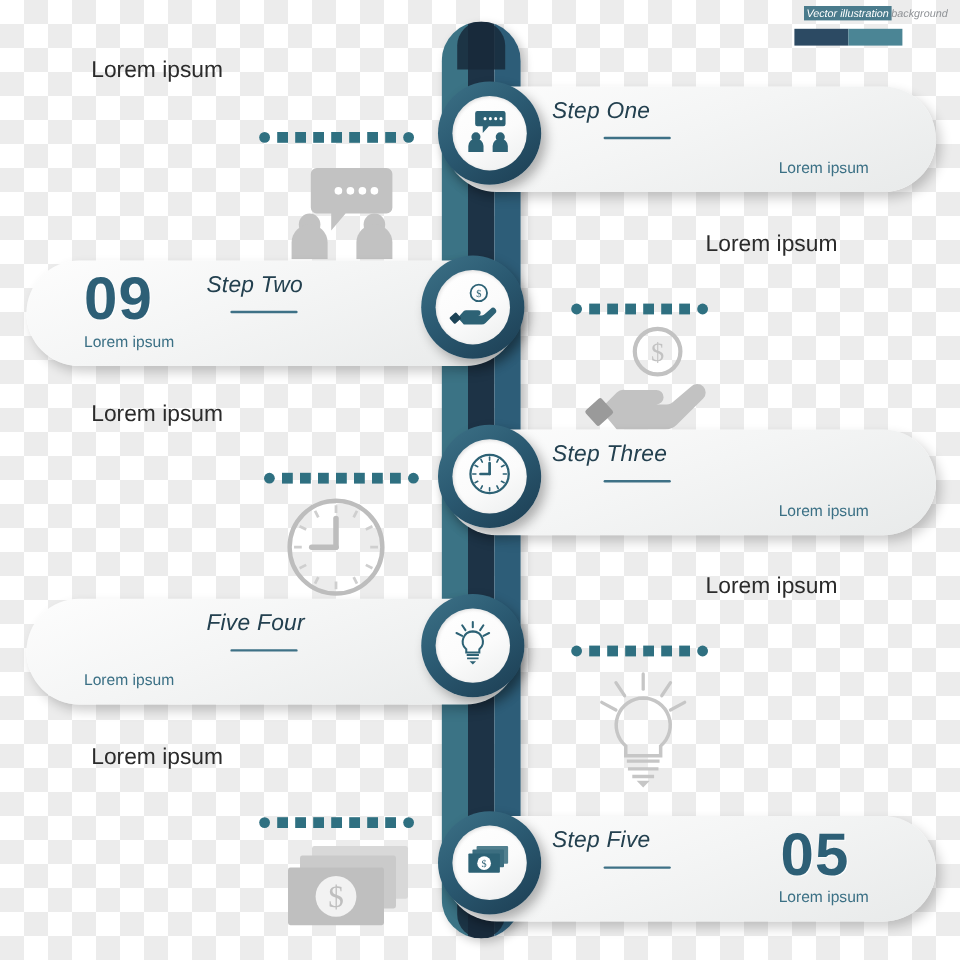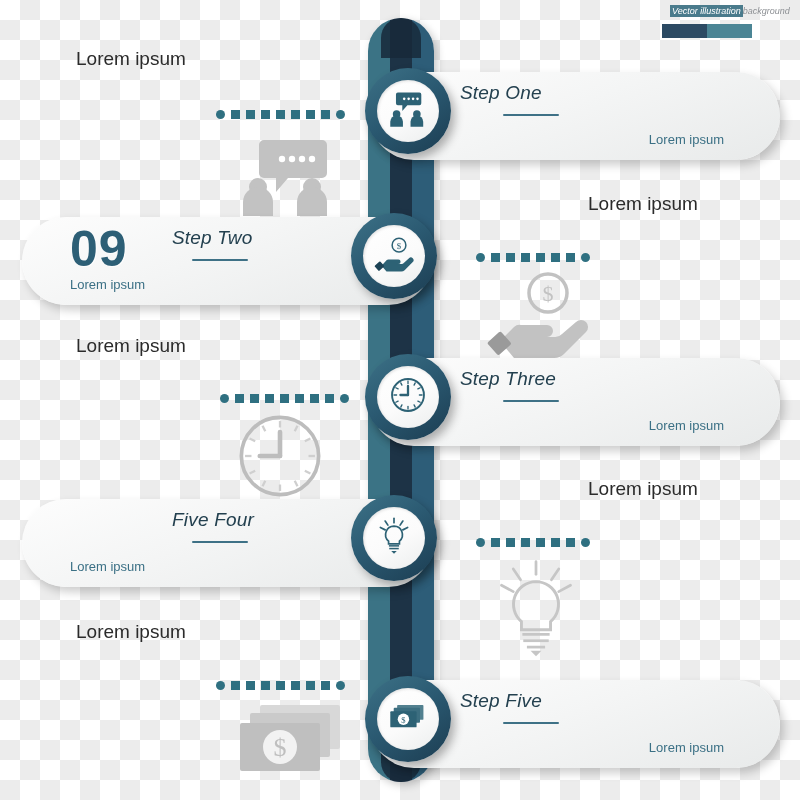--- a/index.html
+++ b/index.html
@@ -386,20 +386,21 @@
           </svg>
         </span>
       </div>
     </div>
   </div>
 
   <div class="row right" style="top:646px;margin-top:30px;">
     <div class="bar"></div>
     <div class="steptitle">Step Five</div>
     <div class="underline"></div>
+    <div class="bignum">05</div>
     <div class="subtext">Lorem ipsum</div>
     <div class="badge">
       <div class="inner">
         <span>
           <svg viewBox="0 0 70 46" width="40" height="28">
             <rect x="16" y="2" width="46" height="26" rx="1.5" fill="#52808f"></rect>
             <rect x="10" y="7" width="46" height="26" rx="1.5" fill="#3c6e80"></rect>
             <rect x="4" y="13" width="46" height="28" rx="1.5" fill="#2d6275"></rect>
             <circle cx="27" cy="27" r="10" fill="#ffffff"></circle>
             <text x="27" y="33" font-size="15" font-family="'Liberation Serif',serif" fill="#2d6275" text-anchor="middle">$</text>

